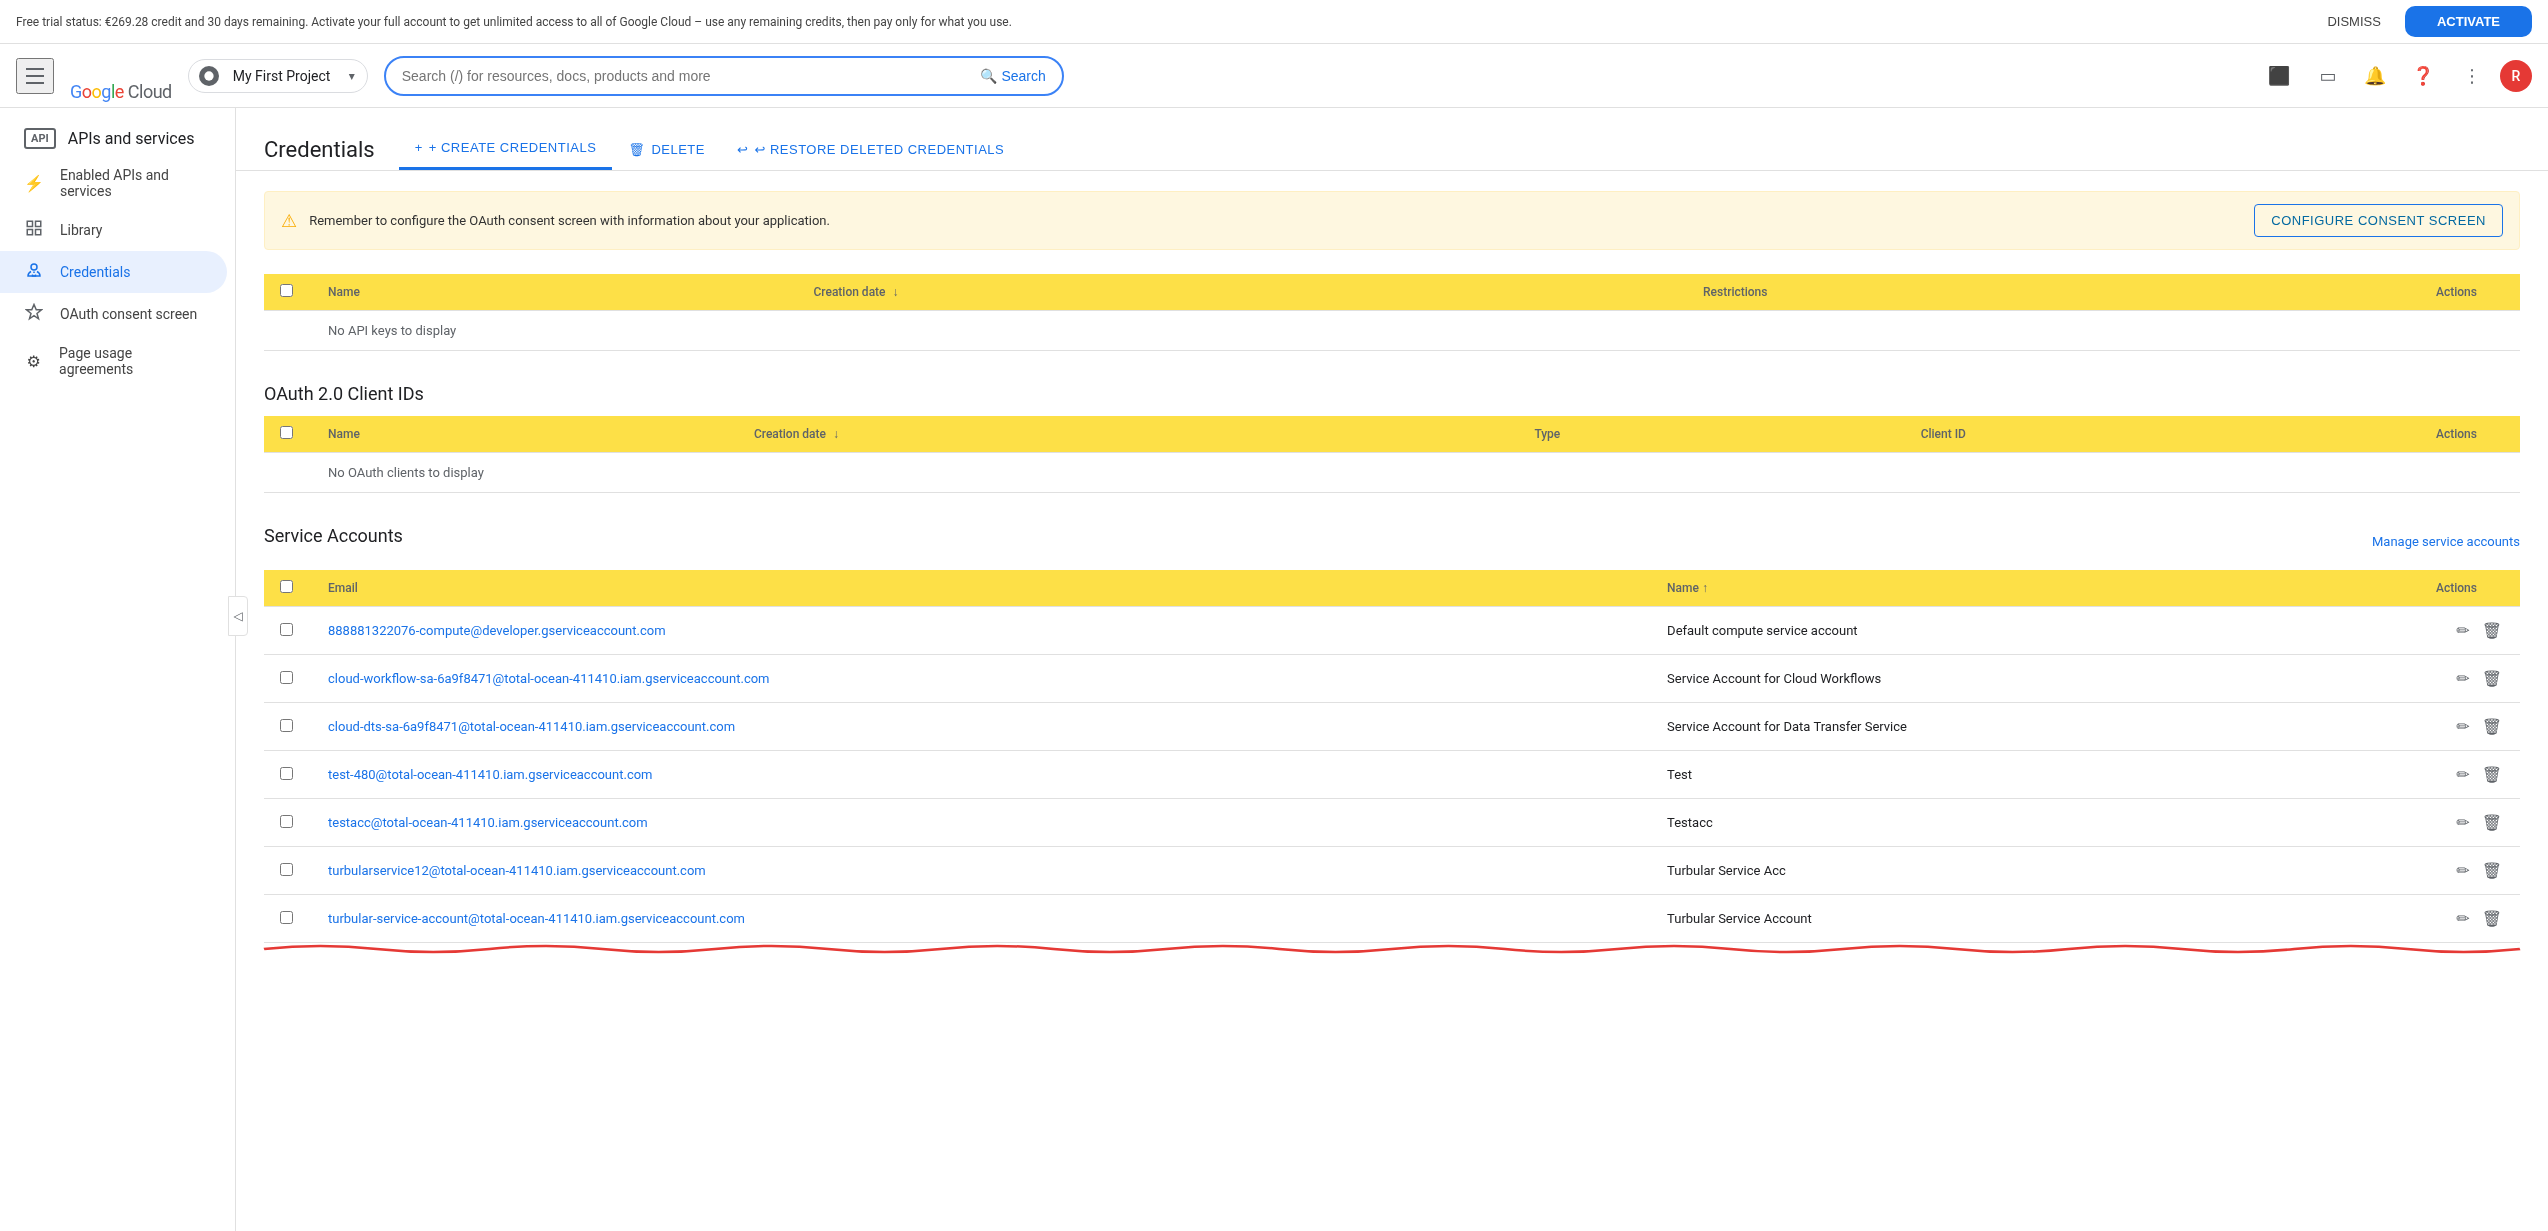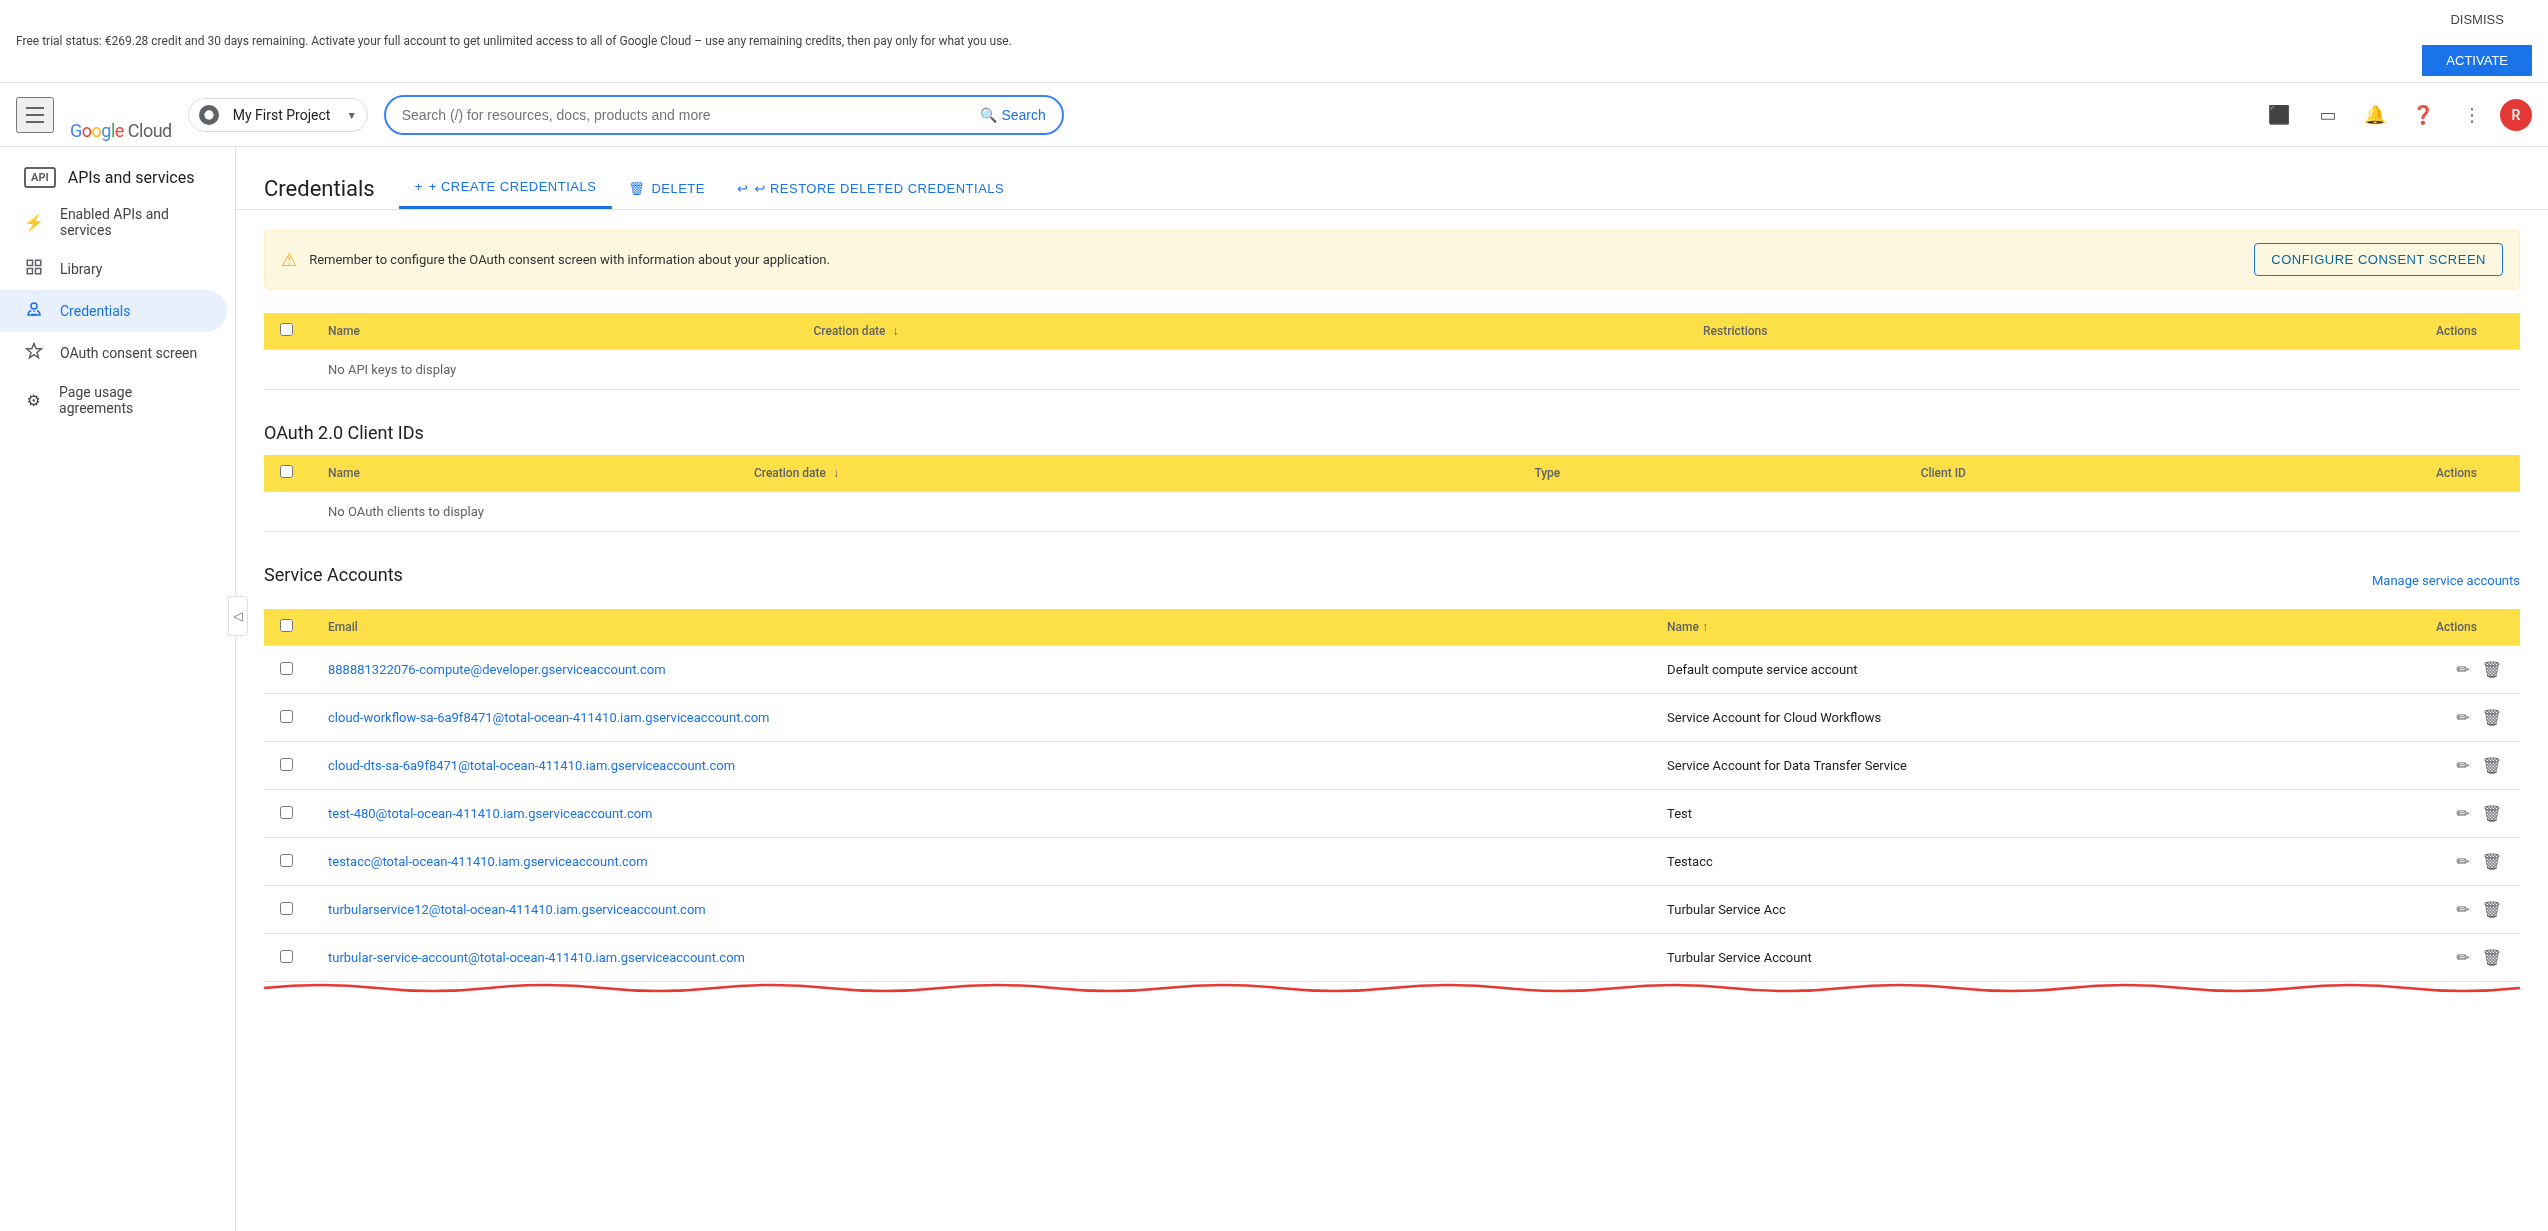--- a/index.html
+++ b/index.html
@@ -9,23 +9,23 @@
     .top-banner {
       background: #fff;
       border-bottom: 1px solid #e0e0e0;
       padding: 6px 16px;
       font-size: 12px;
       color: #444;
       display: flex;
       align-items: center;
       justify-content: space-between;
     }
-    .top-banner .banner-actions { display: flex; gap: 12px; align-items: center; flex-direction: column; }
+    .top-banner .banner-actions { display: flex; gap: 12px; align-items: center; }
     .btn-dismiss { background: none; border: none; font-size: 13px; color: #444; cursor: pointer; font-weight: 500; padding: 6px 12px; }
-    .btn-activate { background: #1a73e8; color: #fff; border: none; font-size: 13px; font-weight: 400; padding: 8px 24px; border-radius: 1px; cursor: pointer; }
+    .btn-activate { background: #1a73e8; color: #fff; border: none; font-size: 13px; font-weight: 700; padding: 8px 32px; border-radius: 10px; cursor: pointer; }
 
     
     .header {
       display: flex;
       align-items: center;
       height: 64px;
       padding: 0 16px;
       border-bottom: 1px solid #e0e0e0;
       gap: 16px;
     }

